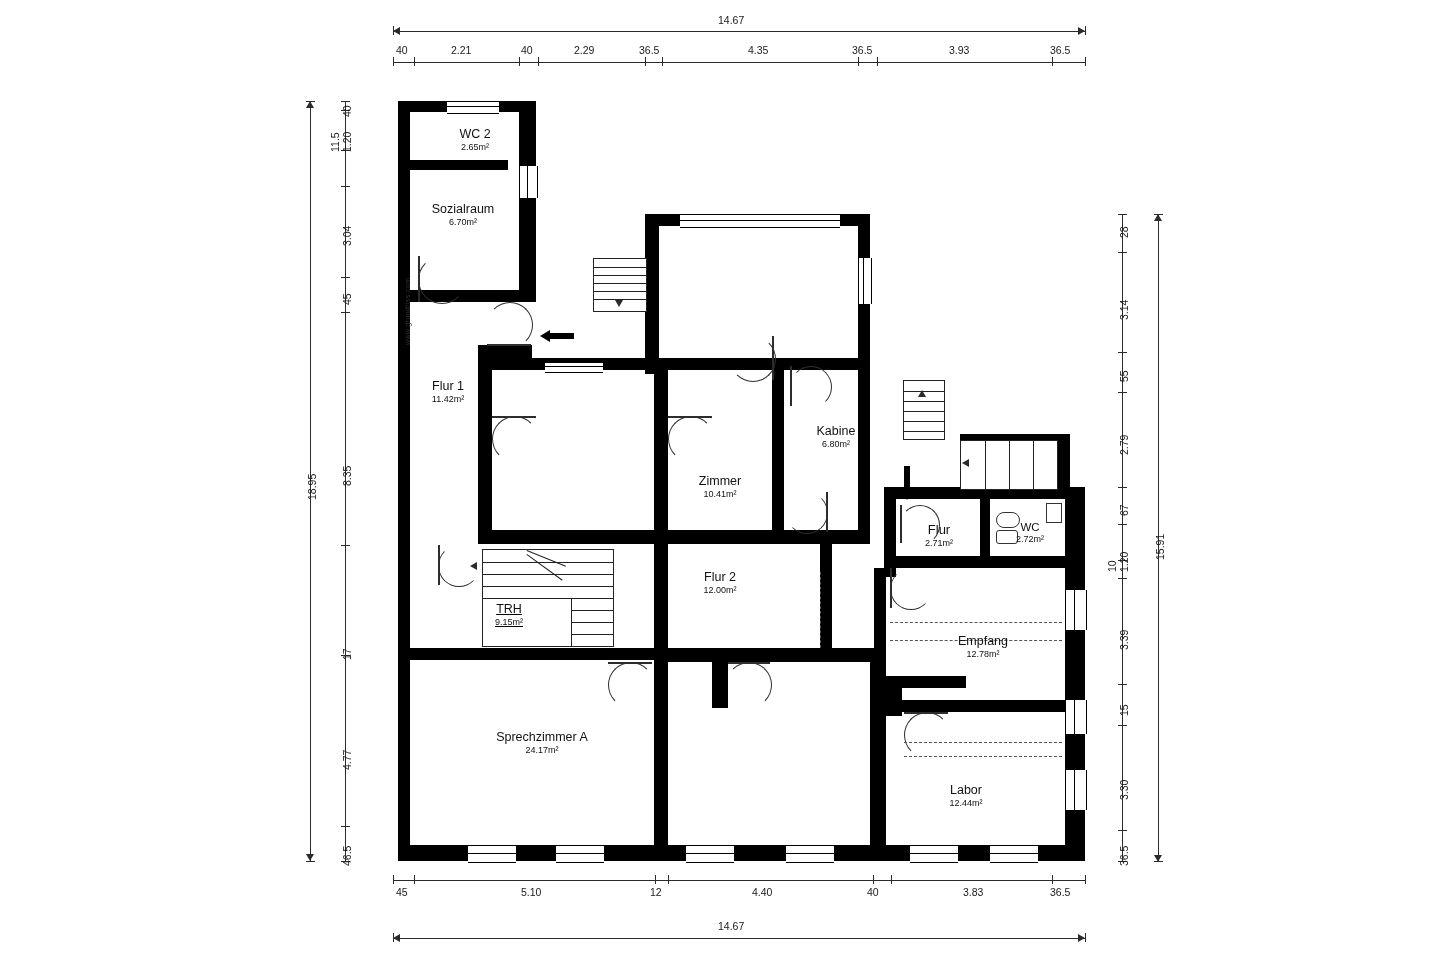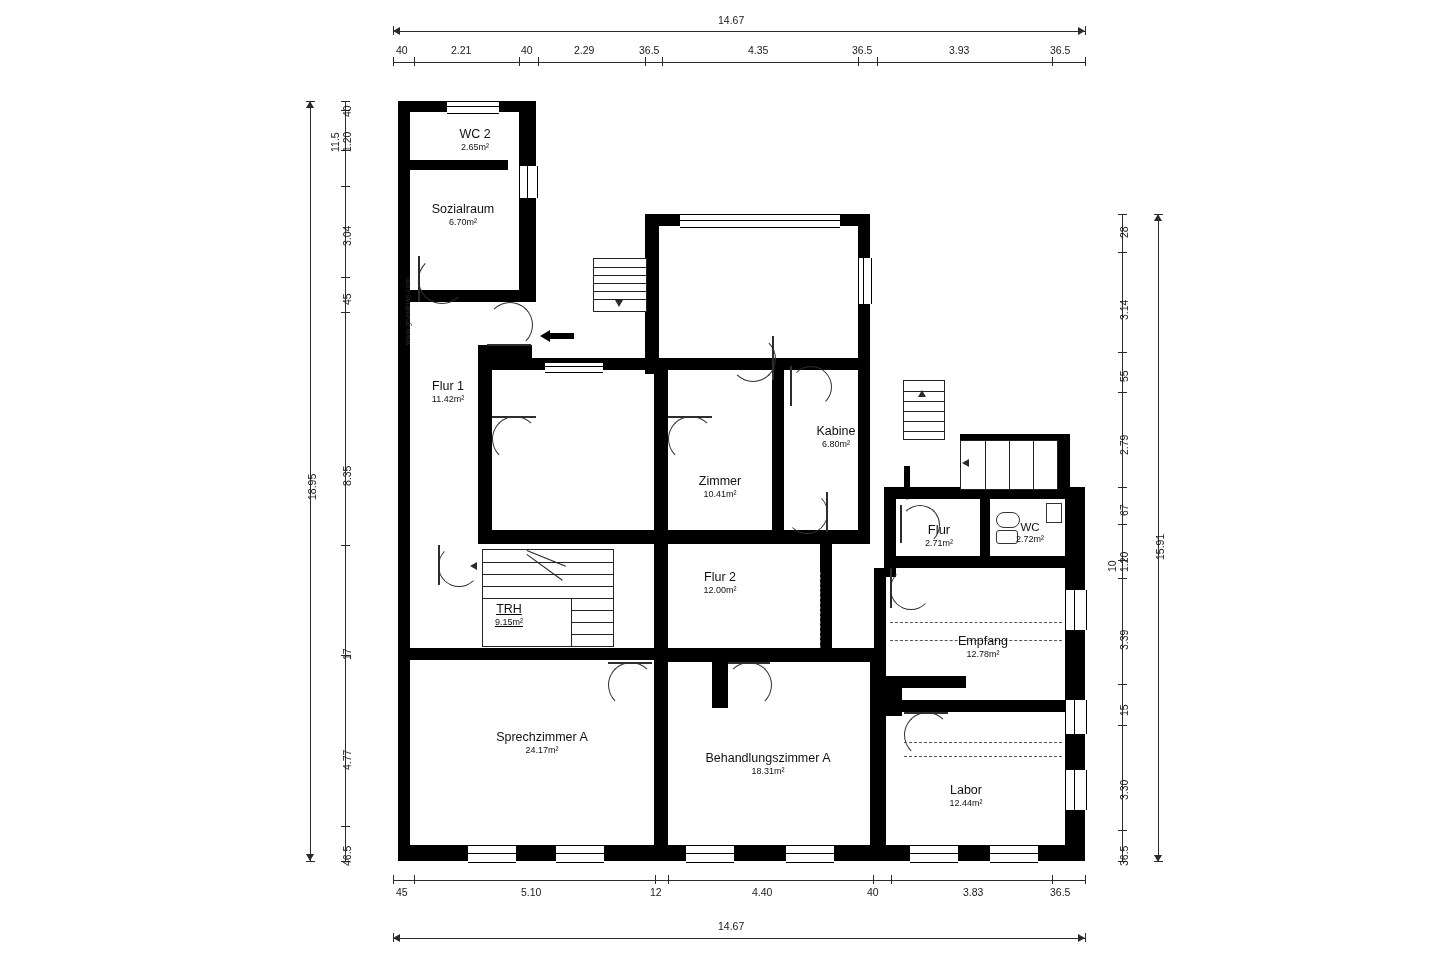--- a/index.html
+++ b/index.html
@@ -382,24 +382,20 @@
     <div class="rarea">12.00m²</div>
   </div>
   <div class="room" style="left:918px;top:630px;width:130px;height:34px;">
     <div class="rname">Empfang</div>
     <div class="rarea">12.78m²</div>
   </div>
   <div class="room" style="left:452px;top:726px;width:180px;height:34px;">
     <div class="rname">Sprechzimmer A</div>
     <div class="rarea">24.17m²</div>
   </div>
-  <div class="room" style="left:678px;top:747px;width:180px;height:34px;">
-    <div class="rname">Behandlungszimmer A</div>
-    <div class="rarea">18.31m²</div>
-  </div>
   <div class="room" style="left:910px;top:779px;width:112px;height:34px;">
     <div class="rname">Labor</div>
     <div class="rarea">12.44m²</div>
   </div>
 
   <div class="sitelabel vert" style="left:404px;top:345px;">www.grundriss.com</div>
 
 </div>
 
 </body></html>

